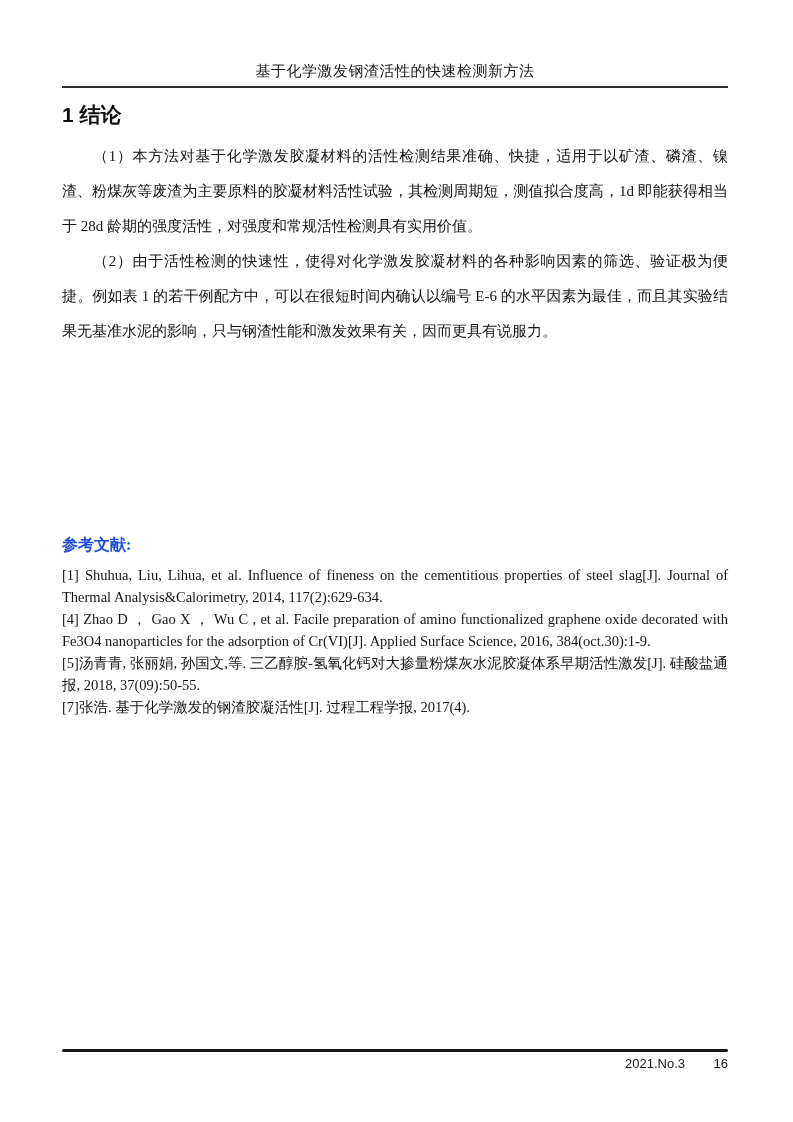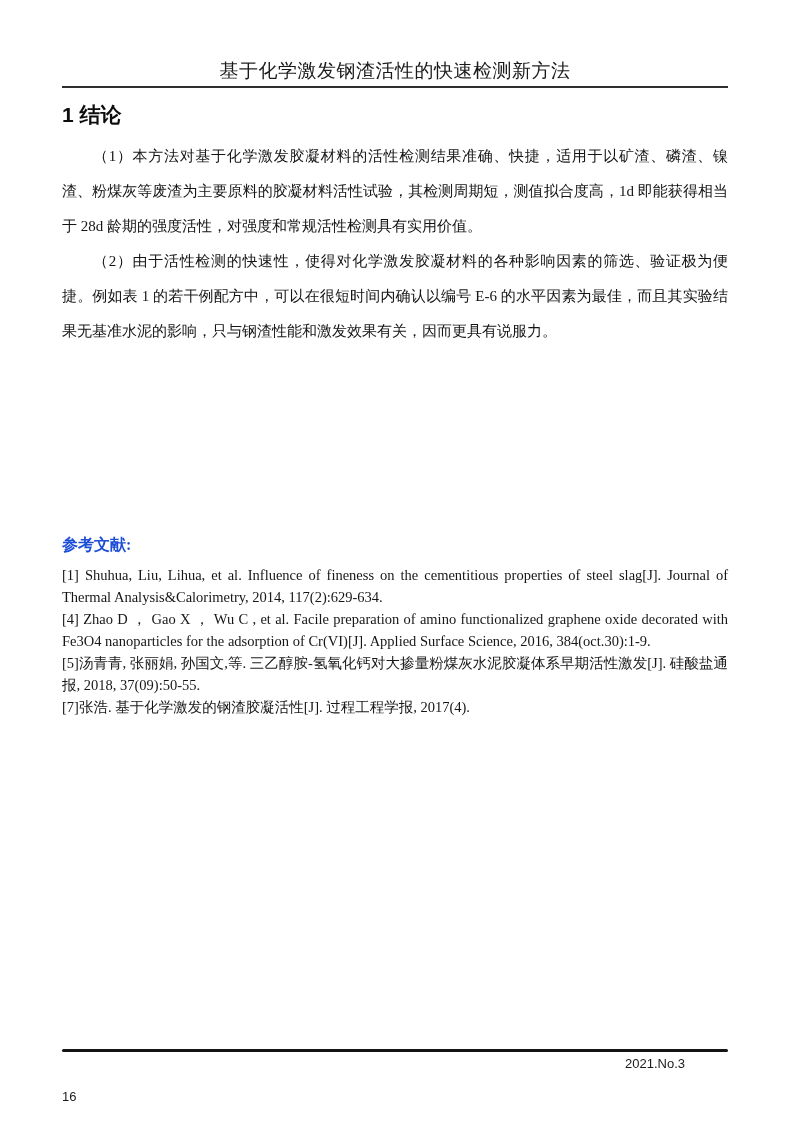--- a/index.html
+++ b/index.html
@@ -12,21 +12,21 @@
     font-family: "Liberation Serif", "DejaVu Serif", serif;
     overflow: hidden;
     box-sizing: border-box;
   }
   .content {
     padding: 0 65px 0 62px;
   }
   .running-head {
     padding-top: 61px;
     text-align: center;
-    font-size: 19px;
+    font-size: 15px;
     line-height: 20px;
     letter-spacing: 0.5px;
     color: #1a1a1a;
   }
   .header-rule {
     height: 2px;
     background: #2e2e2e;
     margin-top: 5px;
   }
   .section-heading {
@@ -76,22 +76,21 @@
     position: relative;
     margin-top: 4px;
     height: 17px;
     font-family: "Liberation Sans", "DejaVu Sans", sans-serif;
     font-size: 13px;
     color: #1a1a1a;
   }
   .page-number {
     position: absolute;
     left: 0; right: 0;
-    text-align: left;
-    margin-top: 33px;
+    text-align: right;
   }
   .issue-label {
     position: absolute;
     right: 43px;
     top: 0;
   }
 </style>
 </head>
 <body>
 

